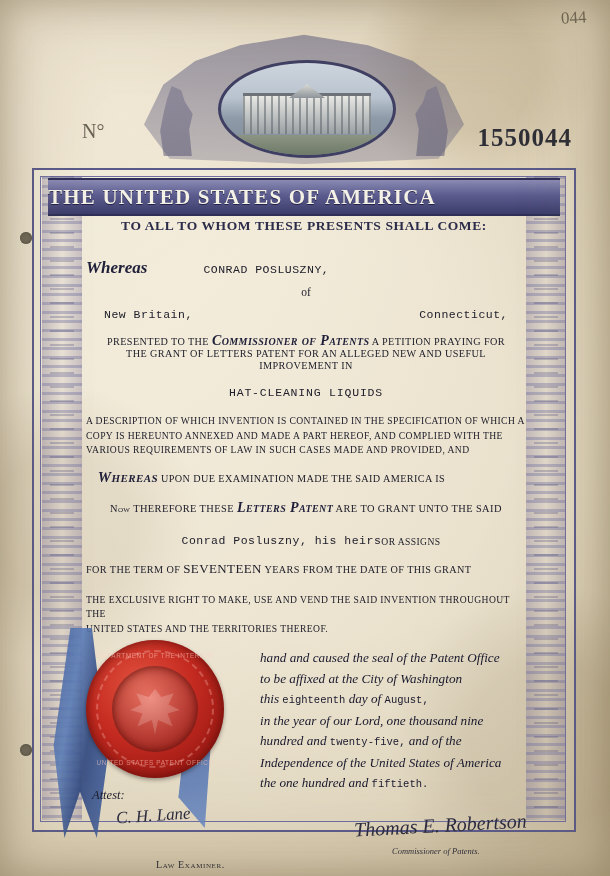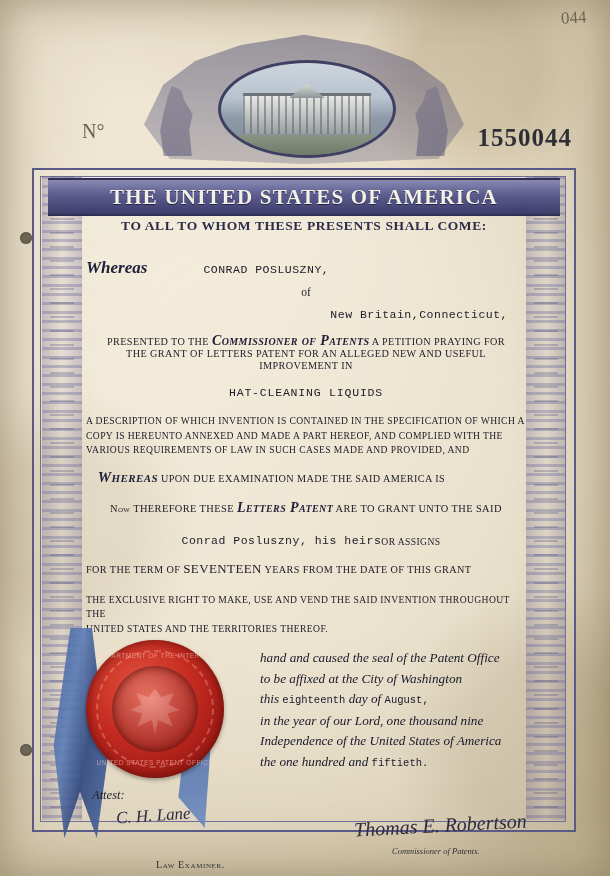--- a/index.html
+++ b/index.html
@@ -112,21 +112,21 @@
   .no-mark{
     position:absolute;left:58px;top:92px;
     font-family:"Liberation Serif", serif;
     font-size:20px;color:#4a4436;opacity:.8;
   }
   
   .banner{
     position:absolute;left:24px;top:150px;width:512px;height:34px;
     background:linear-gradient(180deg,#8a8ab4 0%,#5b5b8e 45%,#3d3d6b 100%);
     border-top:2px solid #2f2f58;border-bottom:2px solid #2f2f58;
-    display:flex;align-items:center;justify-content:center;
+    display:flex;align-items:center;justify-content:flex-start;
   }
   .banner span{
     color:#f4f1e6;font-size:21px;letter-spacing:1.2px;
     font-family:"Liberation Serif", serif;font-weight:bold;
     text-shadow:0 1px 0 #22224a;
   }
   .subbanner{
     position:absolute;left:24px;top:190px;width:512px;
     text-align:center;font-size:13.5px;letter-spacing:.6px;
     color:#2b2b4a;font-weight:bold;
@@ -146,21 +146,21 @@
     letter-spacing:.5px;
   }
   .sc{
     font-variant:small-caps;
     letter-spacing:.4px;
   }
   .r1{display:flex;align-items:baseline;margin-top:14px;}
   .r1 .w{font-size:17px;}
   .r1 .nm{margin-left:56px;font-size:11.5px;}
   .of{text-align:center;font-size:11.5px;margin-top:8px;}
-  .r2{display:flex;justify-content:flex-end;margin-top:10px;font-size:11.5px;padding:0 18px 0 18px;}
+  .r2{display:flex;justify-content:space-between;margin-top:10px;font-size:11.5px;padding:0 18px 0 18px;}
   .para{font-size:10.2px;line-height:12px;margin-top:14px;text-align:center;}
   .para .big{font-size:14px;}
   .title-inv{
     text-align:center;font-size:11.5px;margin-top:14px;letter-spacing:.8px;
   }
   .para2{font-size:9.6px;line-height:14.5px;margin-top:15px;}
   .r3{margin-top:12px;font-size:10.2px;line-height:15px;}
   .r3 .big{font-size:15px;}
   .nowtherefore{margin-top:14px;font-size:10.4px;padding-left:24px;}
   .nowtherefore .big{font-size:14px;}
@@ -342,20 +342,25 @@
     <div class="testimony">
       <div>hand and caused the seal of the Patent Office</div>
       <div>to be affixed at the City of Washington</div>
       <div>
         <span>this</span>
         <span class="fill">eighteenth</span>
         <span>day of</span>
         <span class="fill">August,</span>
       </div>
       <div>in the year of our Lord, one thousand nine</div>
+      <div>
+        <span>hundred and</span>
+        <span class="fill">twenty-five,</span>
+        <span>and of the</span>
+      </div>
       <div>Independence of the United States of America</div>
       <div>
         <span>the one hundred and</span>
         <span class="fill">fiftieth.</span>
       </div>
     </div>
 
     <div class="ribbon"></div>
     <div class="ribbon2"></div>
     <div class="seal">

